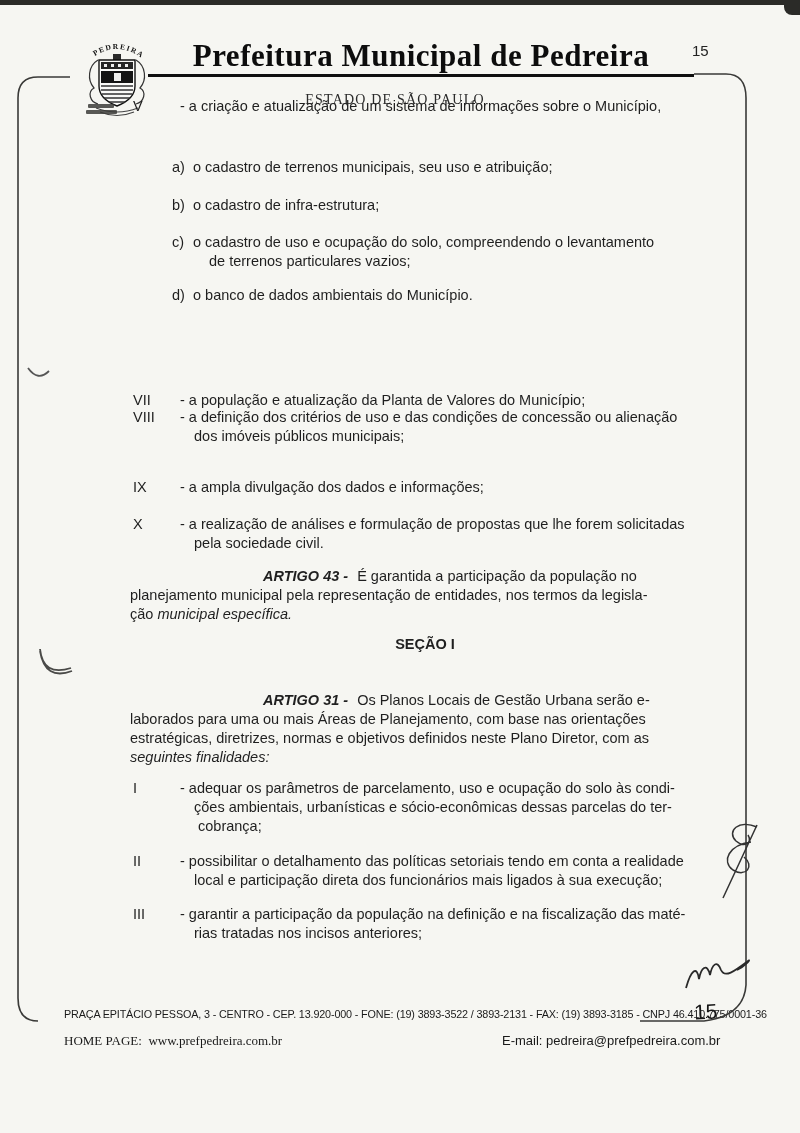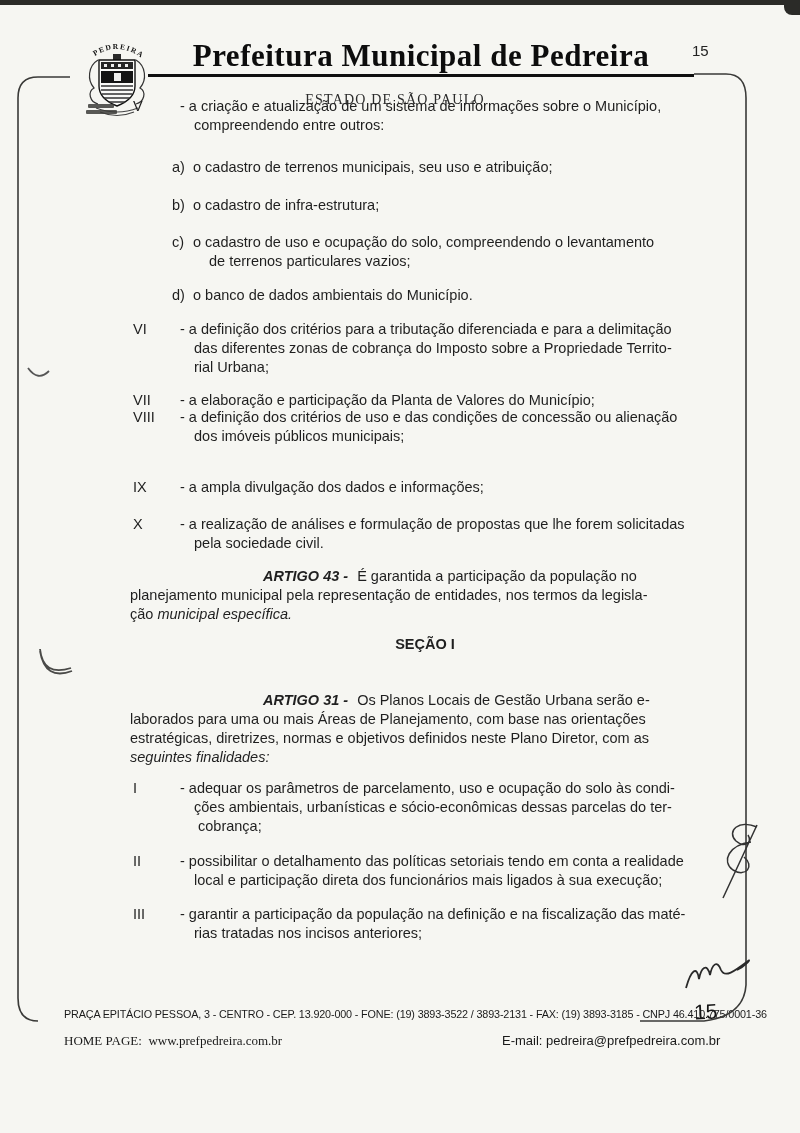--- a/index.html
+++ b/index.html
@@ -91,50 +91,41 @@
   <div class="abs logo-caption" style="top:110px;left:86px;width:31px;"></div>
 
   <div class="abs title">Prefeitura Municipal de Pedreira</div>
   <div class="abs subtitle">ESTADO DE SÃO PAULO</div>
   <div class="abs pagenum-top">15</div>
 
   <div class="inciso" style="top:97px">
     <span class="rn">V</span>
     <div class="itxt">
       <div class="ln">- a criação e atualização de um sistema de informações sobre o Município,</div>
-      <div class="ln cont">compreendendo entre outros:</div>
     </div>
   </div>
 
   <div class="alinea" style="top:158px">
     <div class="ln"><span class="al-label">a)</span><span>o cadastro de terrenos municipais, seu uso e atribuição;</span></div>
   </div>
   <div class="alinea" style="top:233px">
     <div class="ln"><span class="al-label">c)</span><span>o cadastro de uso e ocupação do solo, compreendendo o levantamento</span></div>
     <div class="ln cont">de terrenos particulares vazios;</div>
   </div>
   <div class="alinea" style="top:196px">
     <div class="ln"><span class="al-label">b)</span><span>o cadastro de infra-estrutura;</span></div>
   </div>
   <div class="alinea" style="top:286px">
     <div class="ln"><span class="al-label">d)</span><span>o banco de dados ambientais do Município.</span></div>
   </div>
 
-  <div class="inciso" style="top:320px">
-    <span class="rn">VI</span>
-    <div class="itxt">
-      <div class="ln">- a definição dos critérios para a tributação diferenciada e para a delimitação</div>
-      <div class="ln cont">das diferentes zonas de cobrança do Imposto sobre a Propriedade Territo-</div>
-      <div class="ln cont">rial Urbana;</div>
-    </div>
-  </div>
   <div class="inciso" style="top:391px">
     <span class="rn">VII</span>
     <div class="itxt">
-        <div class="ln">- a elaboração e participação da Planta de Valores do Município;</div>
+        <div class="ln">- a população e atualização da Planta de Valores do Município;</div>
       </div>
   </div>
   <div class="inciso" style="top:408px">
     <span class="rn">VIII</span>
     <div class="itxt">
       <div class="ln">- a definição dos critérios de uso e das condições de concessão ou alienação</div>
       <div class="ln cont">dos imóveis públicos municipais;</div>
     </div>
   </div>
   <div class="inciso" style="top:478px">

